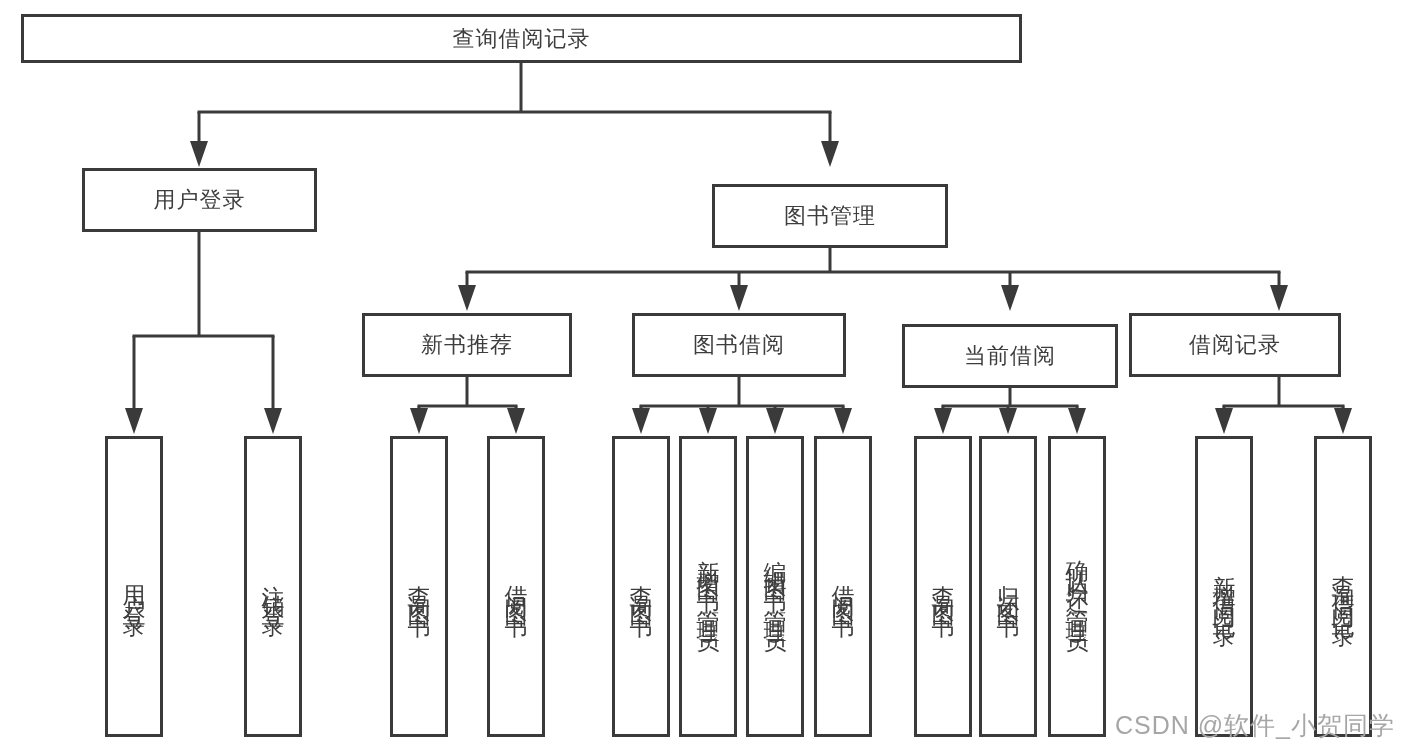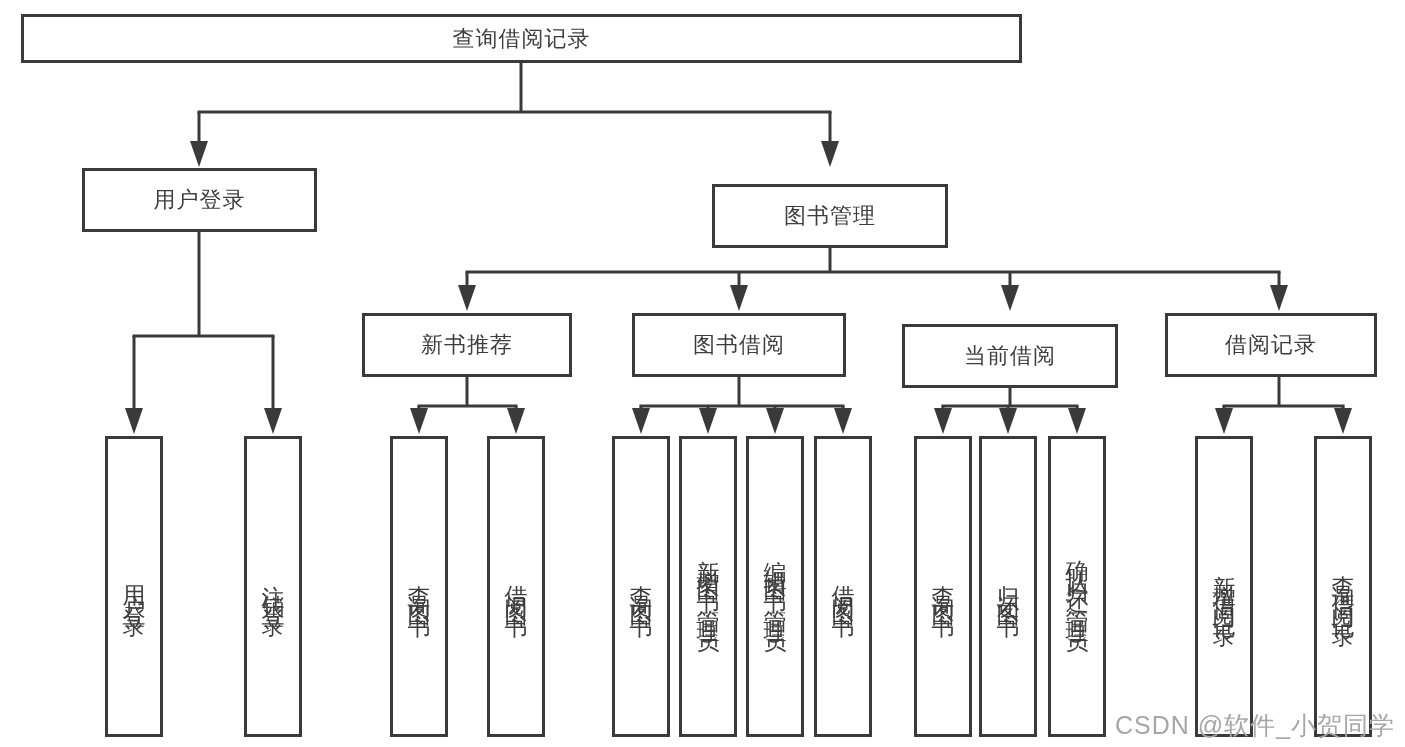--- a/index.html
+++ b/index.html
@@ -128,21 +128,21 @@
   </svg>
 
   <div class="box hbox" style="left:21px;top:14px;width:1001px;height:49px;">查询借阅记录</div>
 
   <div class="box hbox" style="left:82px;top:168px;width:235px;height:64px;">用户登录</div>
   <div class="box hbox" style="left:712px;top:184px;width:236px;height:64px;">图书管理</div>
 
   <div class="box hbox" style="left:362px;top:313px;width:210px;height:64px;">新书推荐</div>
   <div class="box hbox" style="left:632px;top:313px;width:214px;height:64px;">图书借阅</div>
   <div class="box hbox" style="left:902px;top:324px;width:216px;height:64px;">当前借阅</div>
-  <div class="box hbox" style="left:1165px;top:313px;width:212px;height:64px;">借阅记录</div>
+  <div class="box hbox" style="left:1129px;top:313px;width:212px;height:64px;">借阅记录</div>
 
   <div class="box vbox" style="left:105px;top:436px;width:58px;height:301px;">用户登录</div>
   <div class="box vbox" style="left:244px;top:436px;width:58px;height:301px;">注销登录</div>
 
   <div class="box vbox" style="left:390px;top:436px;width:58px;height:301px;">查询图书</div>
   <div class="box vbox" style="left:487px;top:436px;width:58px;height:301px;">借阅图书</div>
 
   <div class="box vbox" style="left:612px;top:436px;width:58px;height:301px;">查询图书</div>
   <div class="box vbox" style="left:679px;top:436px;width:58px;height:301px;">新增图书（管理员）</div>
   <div class="box vbox" style="left:746px;top:436px;width:58px;height:301px;">编辑图书（管理员）</div>

